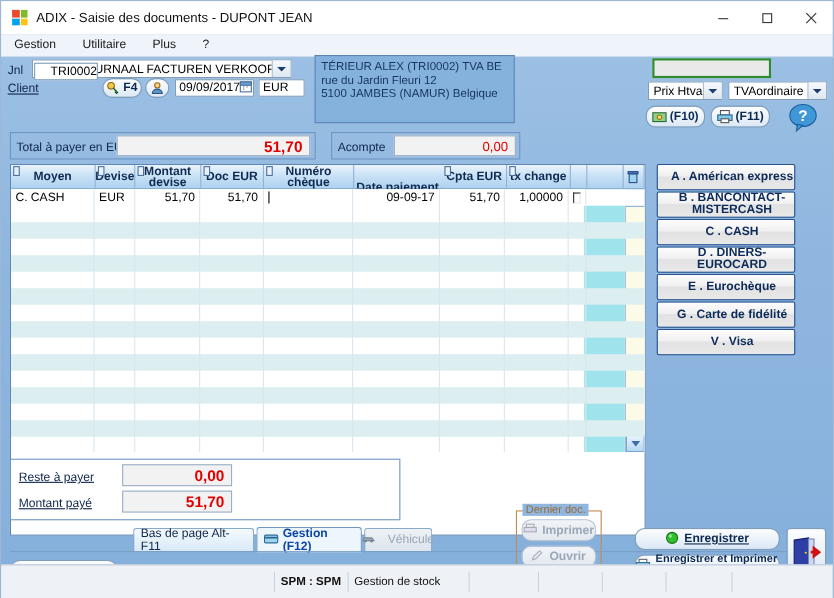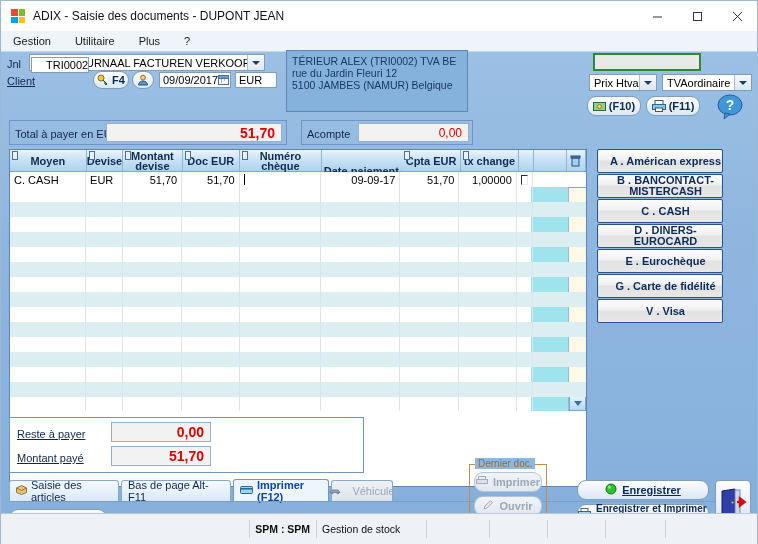--- a/index.html
+++ b/index.html
@@ -650,40 +650,31 @@
         </div>
       </div>
 
     <div class="bot-group"></div>
     <span class="lbl" style="left:16px;top:376px;"><u>Reste à payer</u></span>
     <div class="amount" style="left:110px;top:370px;width:100px;height:20px;">0,00</div>
     <span class="lbl" style="left:16px;top:400px;"><u>Montant payé</u></span>
     <div class="amount" style="left:110px;top:394px;width:100px;height:20px;">51,70</div>
 
     <div class="tabs">
-      <div class="tab" style="left:0;width:110px;">
-        <span>
-          <svg width="11" height="10" viewBox="0 0 11 10">
-              <path d="M0.5 3 L5.5 0.5 L10.5 3 L10.5 7.5 L5.5 9.5 L0.5 7.5 Z" fill="#e8c27a" stroke="#9a7332"></path>
-              <path d="M0.5 3 L5.5 5.5 L10.5 3" fill="none" stroke="#9a7332"></path>
-            </svg>
-        </span>
-        <span>Saisie des articles</span>
-      </div>
       <div class="tab" style="left:112px;width:110px;">
         <span>Bas de page Alt-F11</span>
       </div>
       <div class="tab active" style="left:224px;width:96px;">
         <span>
           <svg width="13" height="10" viewBox="0 0 13 10">
               <rect x="0.5" y="1.5" width="12" height="7" rx="1" fill="#9fd4f0" stroke="#2a6a96"></rect>
               <rect x="0.5" y="3" width="12" height="1.6" fill="#2a6a96"></rect>
             </svg>
         </span>
-        <span>Imprimer (F12)</span>
+        <span>Gestion (F12)</span>
       </div>
       <div class="tab disabled" style="left:322px;width:62px;">
         <span>
           <svg width="12" height="8" viewBox="0 0 12 8">
               <path d="M1 5.5 L2 3 L9 3 L11 5.5 Z" fill="#9aa8b7" stroke="#7a8796"></path>
               <circle cx="3.2" cy="6" r="1.2" fill="#7a8796"></circle>
               <circle cx="8.8" cy="6" r="1.2" fill="#7a8796"></circle>
             </svg>
         </span>
         <span>Véhicule</span>

